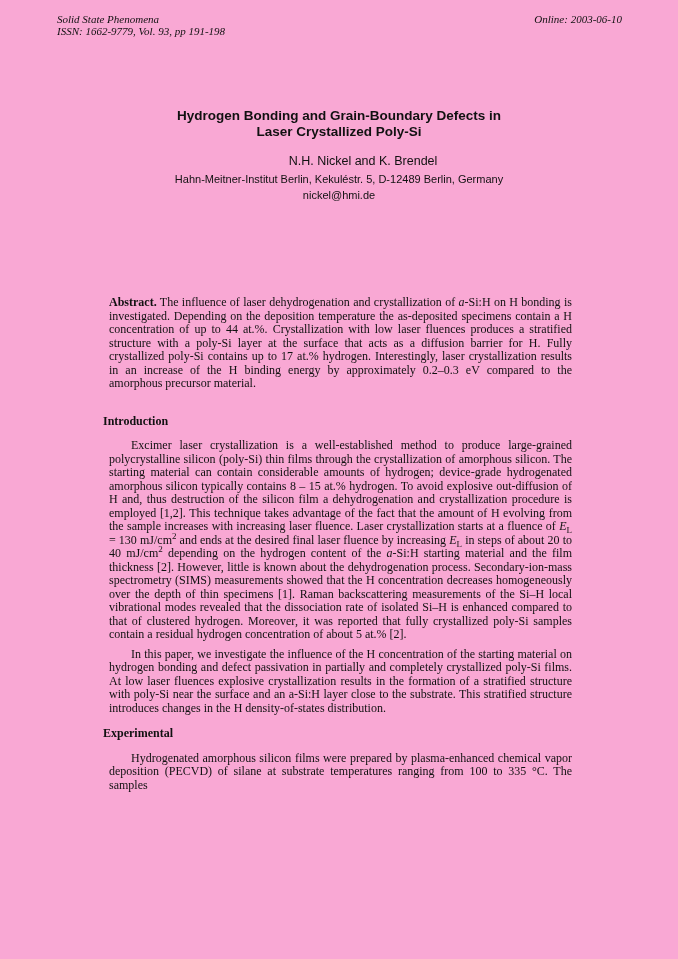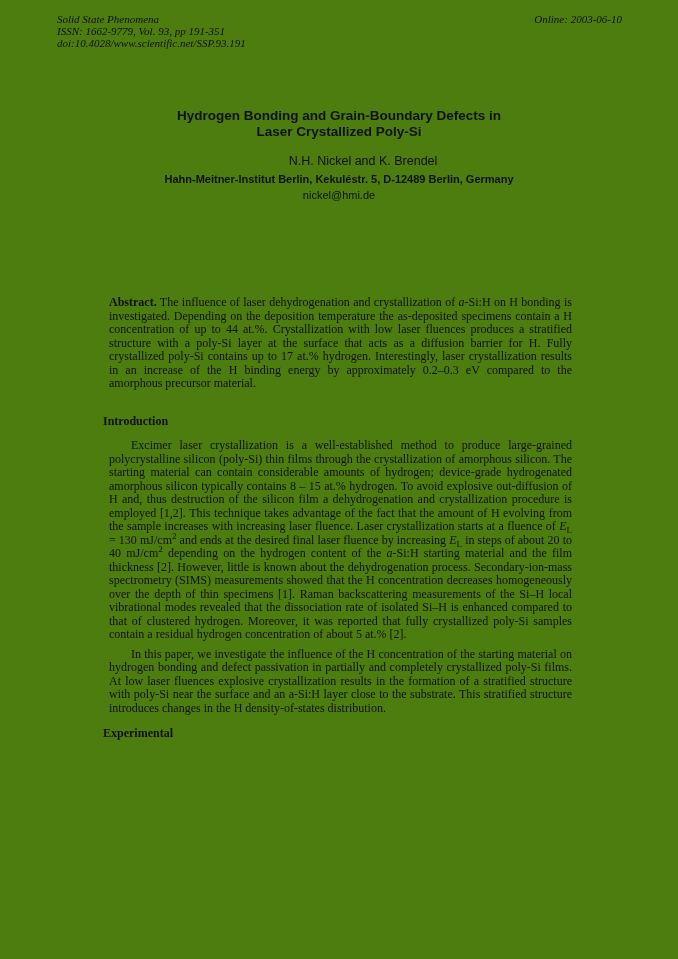--- a/index.html
+++ b/index.html
@@ -1,21 +1,21 @@
 <!DOCTYPE html>
 <html><head>
 <meta charset="utf-8">
 <style>
   * { margin: 0; padding: 0; box-sizing: border-box; }
   html, body { background: #ffffff; }
   .page {
     position: relative;
     width: 678px;
     height: 959px;
-    background: #4d7c0f;
+    background: #f9a8d4;
     overflow: hidden;
     font-family: "Liberation Serif", serif;
     color: #111111;
   }
   
   .pub-header {
     position: absolute;
     top: 13px;
     left: 57px;
     width: 565px;
@@ -39,21 +39,21 @@
     font-family: "Liberation Sans", sans-serif;
   }
   .paper-title {
     font-size: 13.5px;
     font-weight: bold;
     line-height: 15.5px;
     max-width: 348px;
     margin: 8px auto;
   }
   .authors { margin-top: 15px; font-size: 12.5px; font-weight: normal; margin-left: 48px; }
-  .affiliation { margin-top: 5px; font-size: 11px; font-weight: bold; }
+  .affiliation { margin-top: 5px; font-size: 11px; }
   .email { margin-top: 4px; font-size: 11px; }
 
   
   .keywords {
     position: absolute;
     top: 200px;
     left: 90px;
     width: 496px;
     font-family: "Liberation Sans", sans-serif;
     font-size: 11px;
@@ -86,22 +86,21 @@
   sub, sup { font-size: 9px; line-height: 0; }
 </style>
 </head>
 <body>
 
 <div class="page">
 
   <div class="pub-header">
     <div class="pub-left">
       <div>Solid State Phenomena</div>
-      <div>ISSN: 1662-9779, Vol. 93, pp 191-351</div>
-      <div>doi:10.4028/www.scientific.net/SSP.93.191</div>
+      <div>ISSN: 1662-9779, Vol. 93, pp 191-198</div>
     </div>
     <div class="pub-right">Online: 2003-06-10</div>
   </div>
 
   <div class="title-block">
     <div class="paper-title">Hydrogen Bonding and Grain-Boundary Defects in Laser Crystallized Poly-Si</div>
     <div class="authors">N.H. Nickel and K. Brendel</div>
     <div class="affiliation">Hahn-Meitner-Institut Berlin, Kekuléstr. 5, D-12489 Berlin, Germany</div>
     <div class="email">nickel@hmi.de</div>
   </div>
@@ -111,15 +110,16 @@
     <p class="abstract-p">
       <span class="abstract-label">Abstract.</span>
       <span>The influence of laser dehydrogenation and crystallization of <i>a</i>-Si:H on H bonding is investigated. Depending on the deposition temperature the as-deposited specimens contain a H concentration of up to 44 at.%. Crystallization with low laser fluences produces a stratified structure with a poly-Si layer at the surface that acts as a diffusion barrier for H. Fully crystallized poly-Si contains up to 17 at.% hydrogen. Interestingly, laser crystallization results in an increase of the H binding energy by approximately 0.2–0.3 eV compared to the amorphous precursor material.</span>
     </p>
 
     <h2 class="section-heading mt-lg">Introduction</h2>
     <p class="indent">Excimer laser crystallization is a well-established method to produce large-grained polycrystalline silicon (poly-Si) thin films through the crystallization of amorphous silicon. The starting material can contain considerable amounts of hydrogen; device-grade hydrogenated amorphous silicon typically contains 8 – 15 at.% hydrogen. To avoid explosive out-diffusion of H and, thus destruction of the silicon film a dehydrogenation and crystallization procedure is employed [1,2]. This technique takes advantage of the fact that the amount of H evolving from the sample increases with increasing laser fluence. Laser crystallization starts at a fluence of <i>E</i><sub>L</sub> = 130 mJ/cm<sup>2</sup> and ends at the desired final laser fluence by increasing <i>E</i><sub>L</sub> in steps of about 20 to 40 mJ/cm<sup>2</sup> depending on the hydrogen content of the <i>a</i>-Si:H starting material and the film thickness [2]. However, little is known about the dehydrogenation process. Secondary-ion-mass spectrometry (SIMS) measurements showed that the H concentration decreases homogeneously over the depth of thin specimens [1]. Raman backscattering measurements of the Si–H local vibrational modes revealed that the dissociation rate of isolated Si–H is enhanced compared to that of clustered hydrogen. Moreover, it was reported that fully crystallized poly-Si samples contain a residual hydrogen concentration of about 5 at.% [2].</p>
     <p class="indent">In this paper, we investigate the influence of the H concentration of the starting material on hydrogen bonding and defect passivation in partially and completely crystallized poly-Si films. At low laser fluences explosive crystallization results in the formation of a stratified structure with poly-Si near the surface and an a-Si:H layer close to the substrate. This stratified structure introduces changes in the H density-of-states distribution.</p>
 
     <h2 class="section-heading mt-sm">Experimental</h2>
+    <p class="indent">Hydrogenated amorphous silicon films were prepared by plasma-enhanced chemical vapor deposition (PECVD) of silane at substrate temperatures ranging from 100 to 335 °C. The samples</p>
   </div>
 
 </div>
 
 </body></html>

